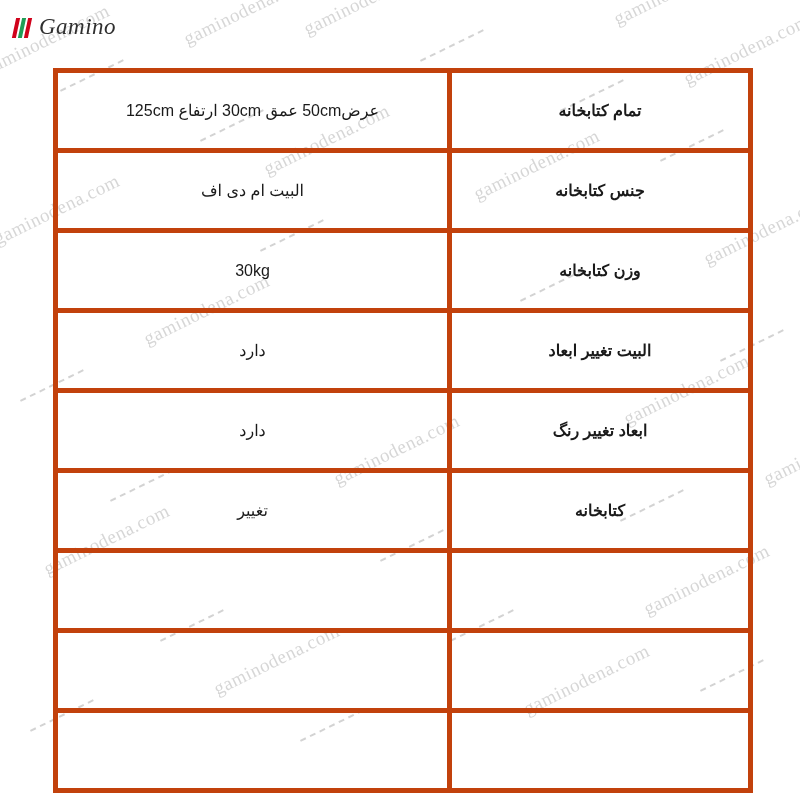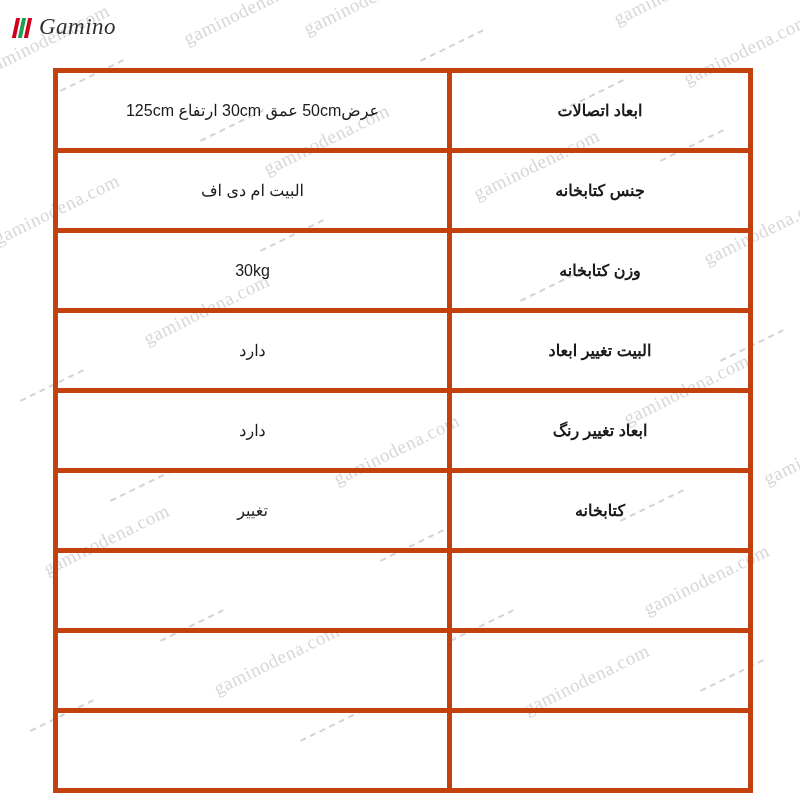--- a/index.html
+++ b/index.html
@@ -161,21 +161,21 @@
       <i></i>
       <i></i>
   </span>
   <span class="logo-text">Gamino</span>
 </div>
 
 <div class="table-wrap">
   <table class="spec">
     <tbody id="spec-body">
         <tr>
-          <td class="label-cell">ابعاد اتصالات</td>
+          <td class="label-cell">تمام کتابخانه</td>
           <td class="value-cell">عرض50cm عمق 30cm ارتفاع 125cm</td>
         </tr>
         <tr>
           <td class="label-cell">جنس کتابخانه</td>
           <td class="value-cell">البیت ام دی اف</td>
         </tr>
         <tr>
           <td class="label-cell">وزن کتابخانه</td>
           <td class="value-cell">30kg</td>
         </tr>

